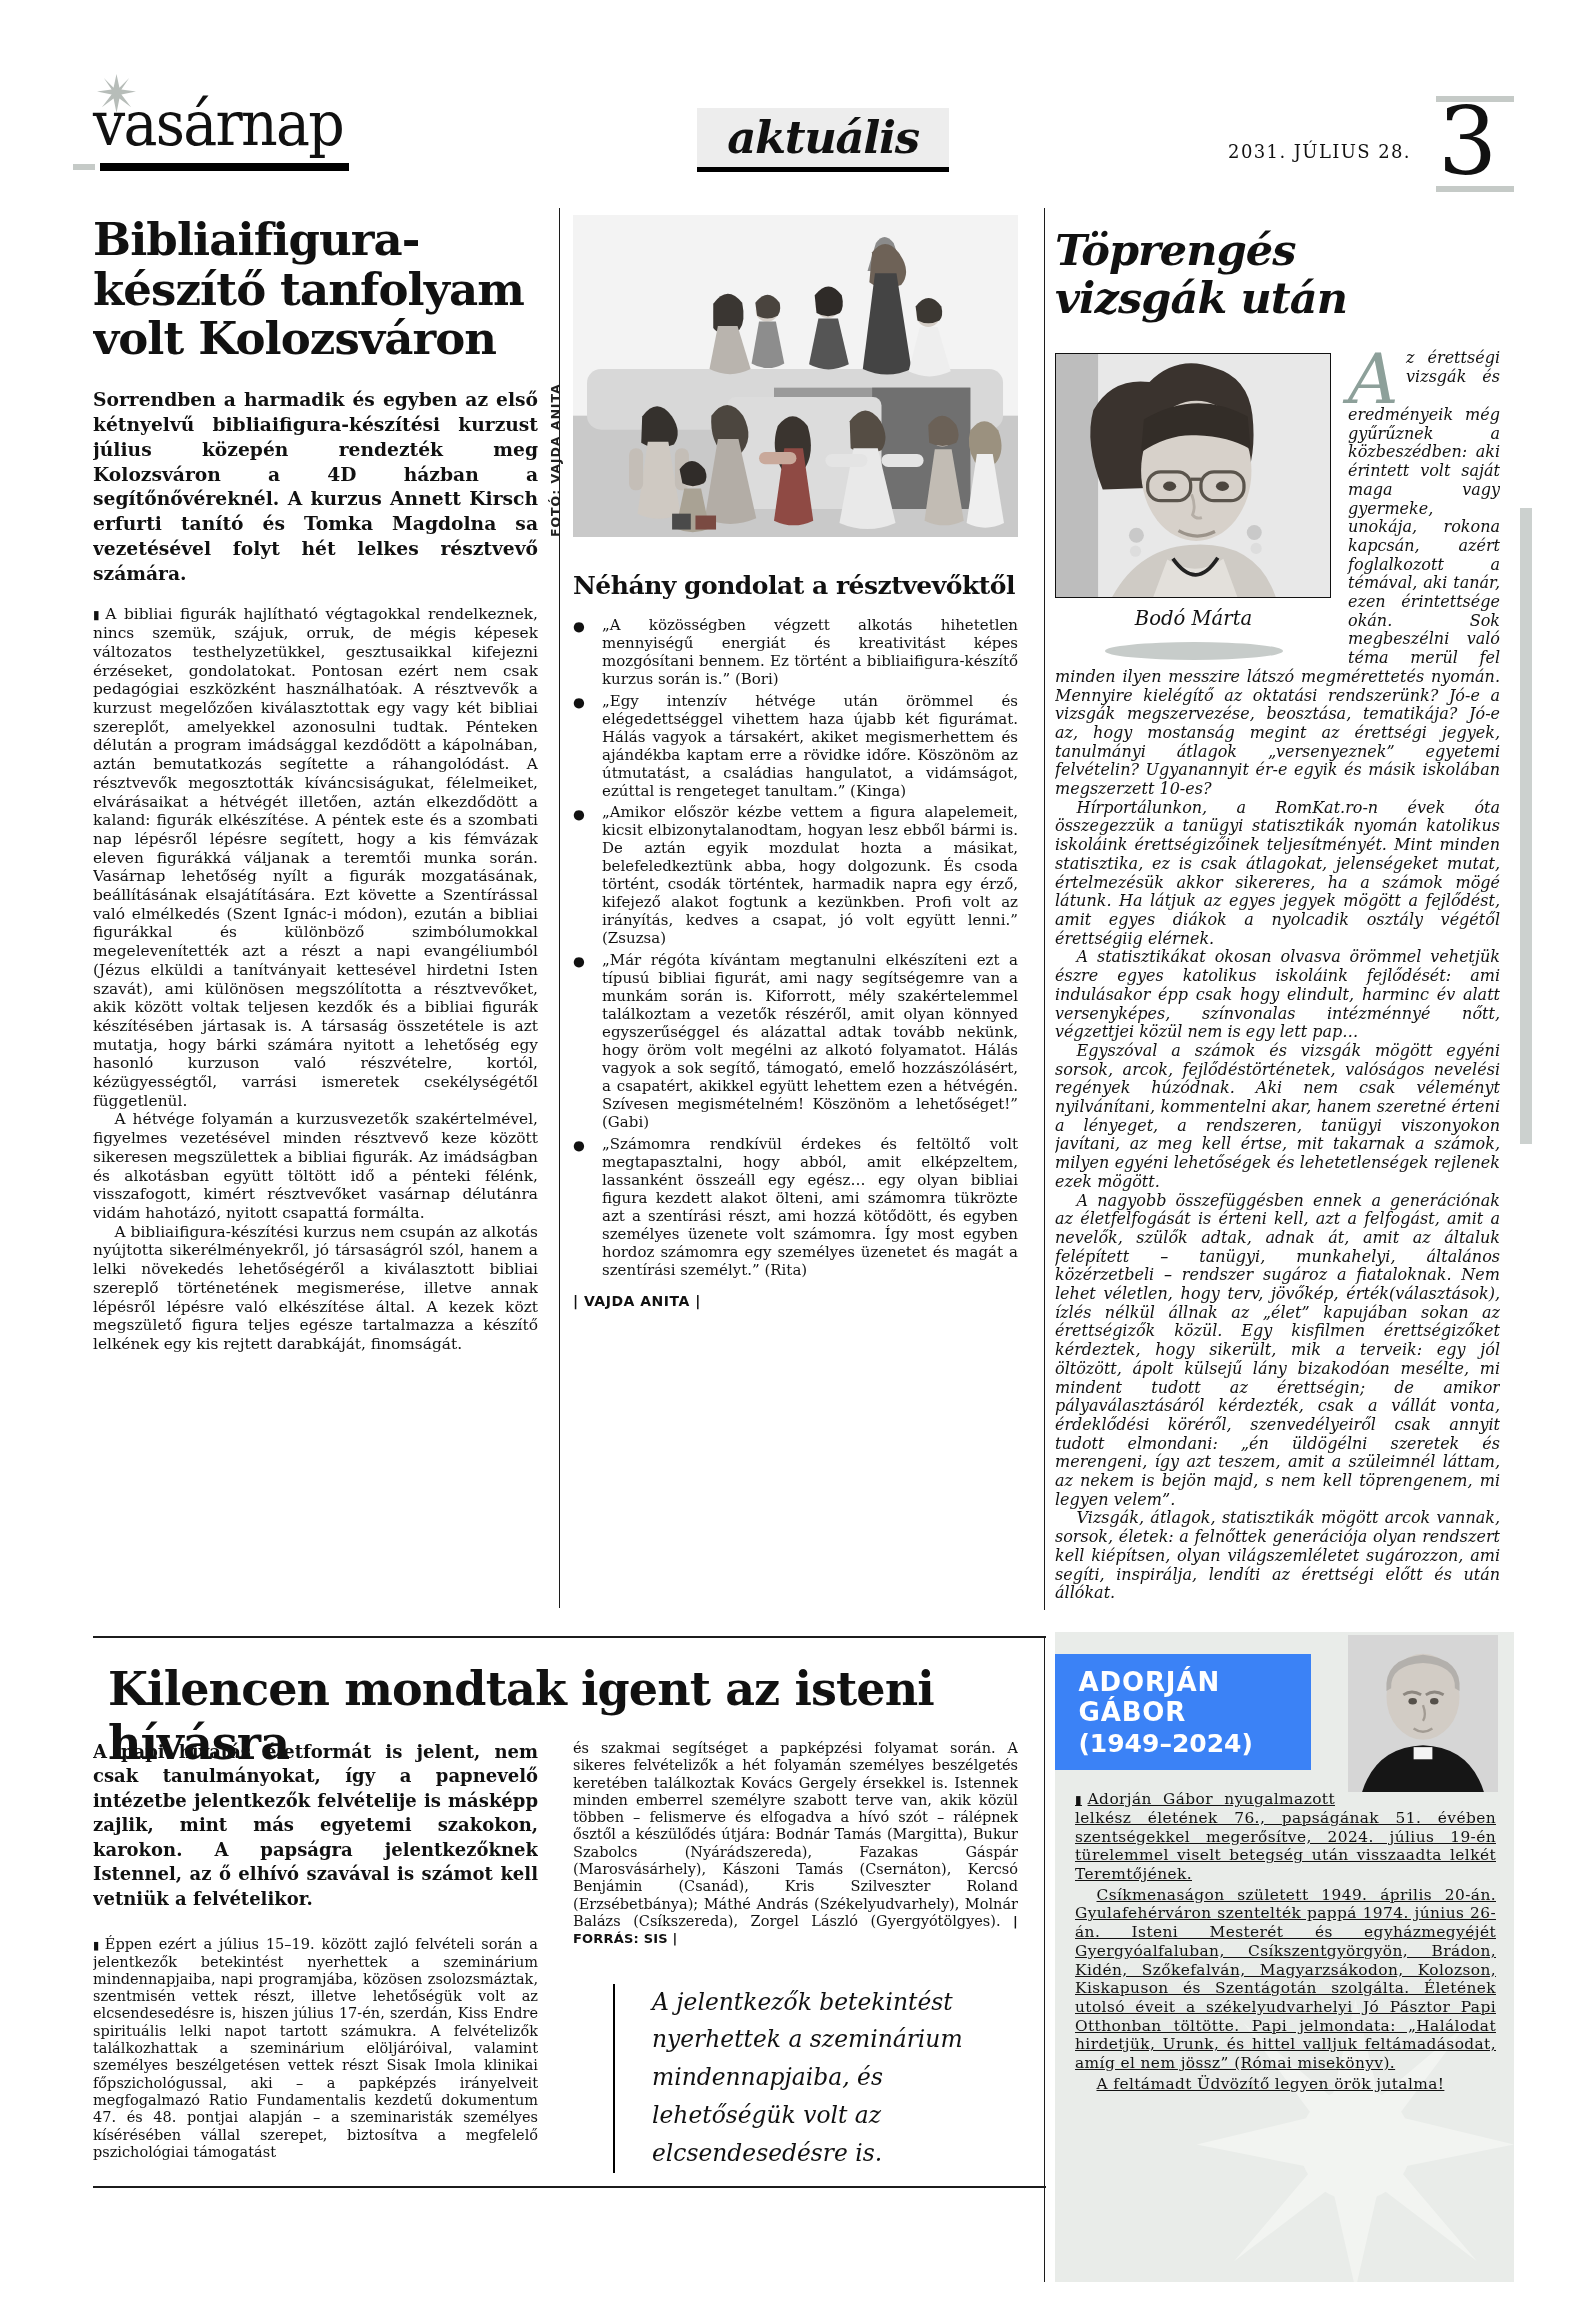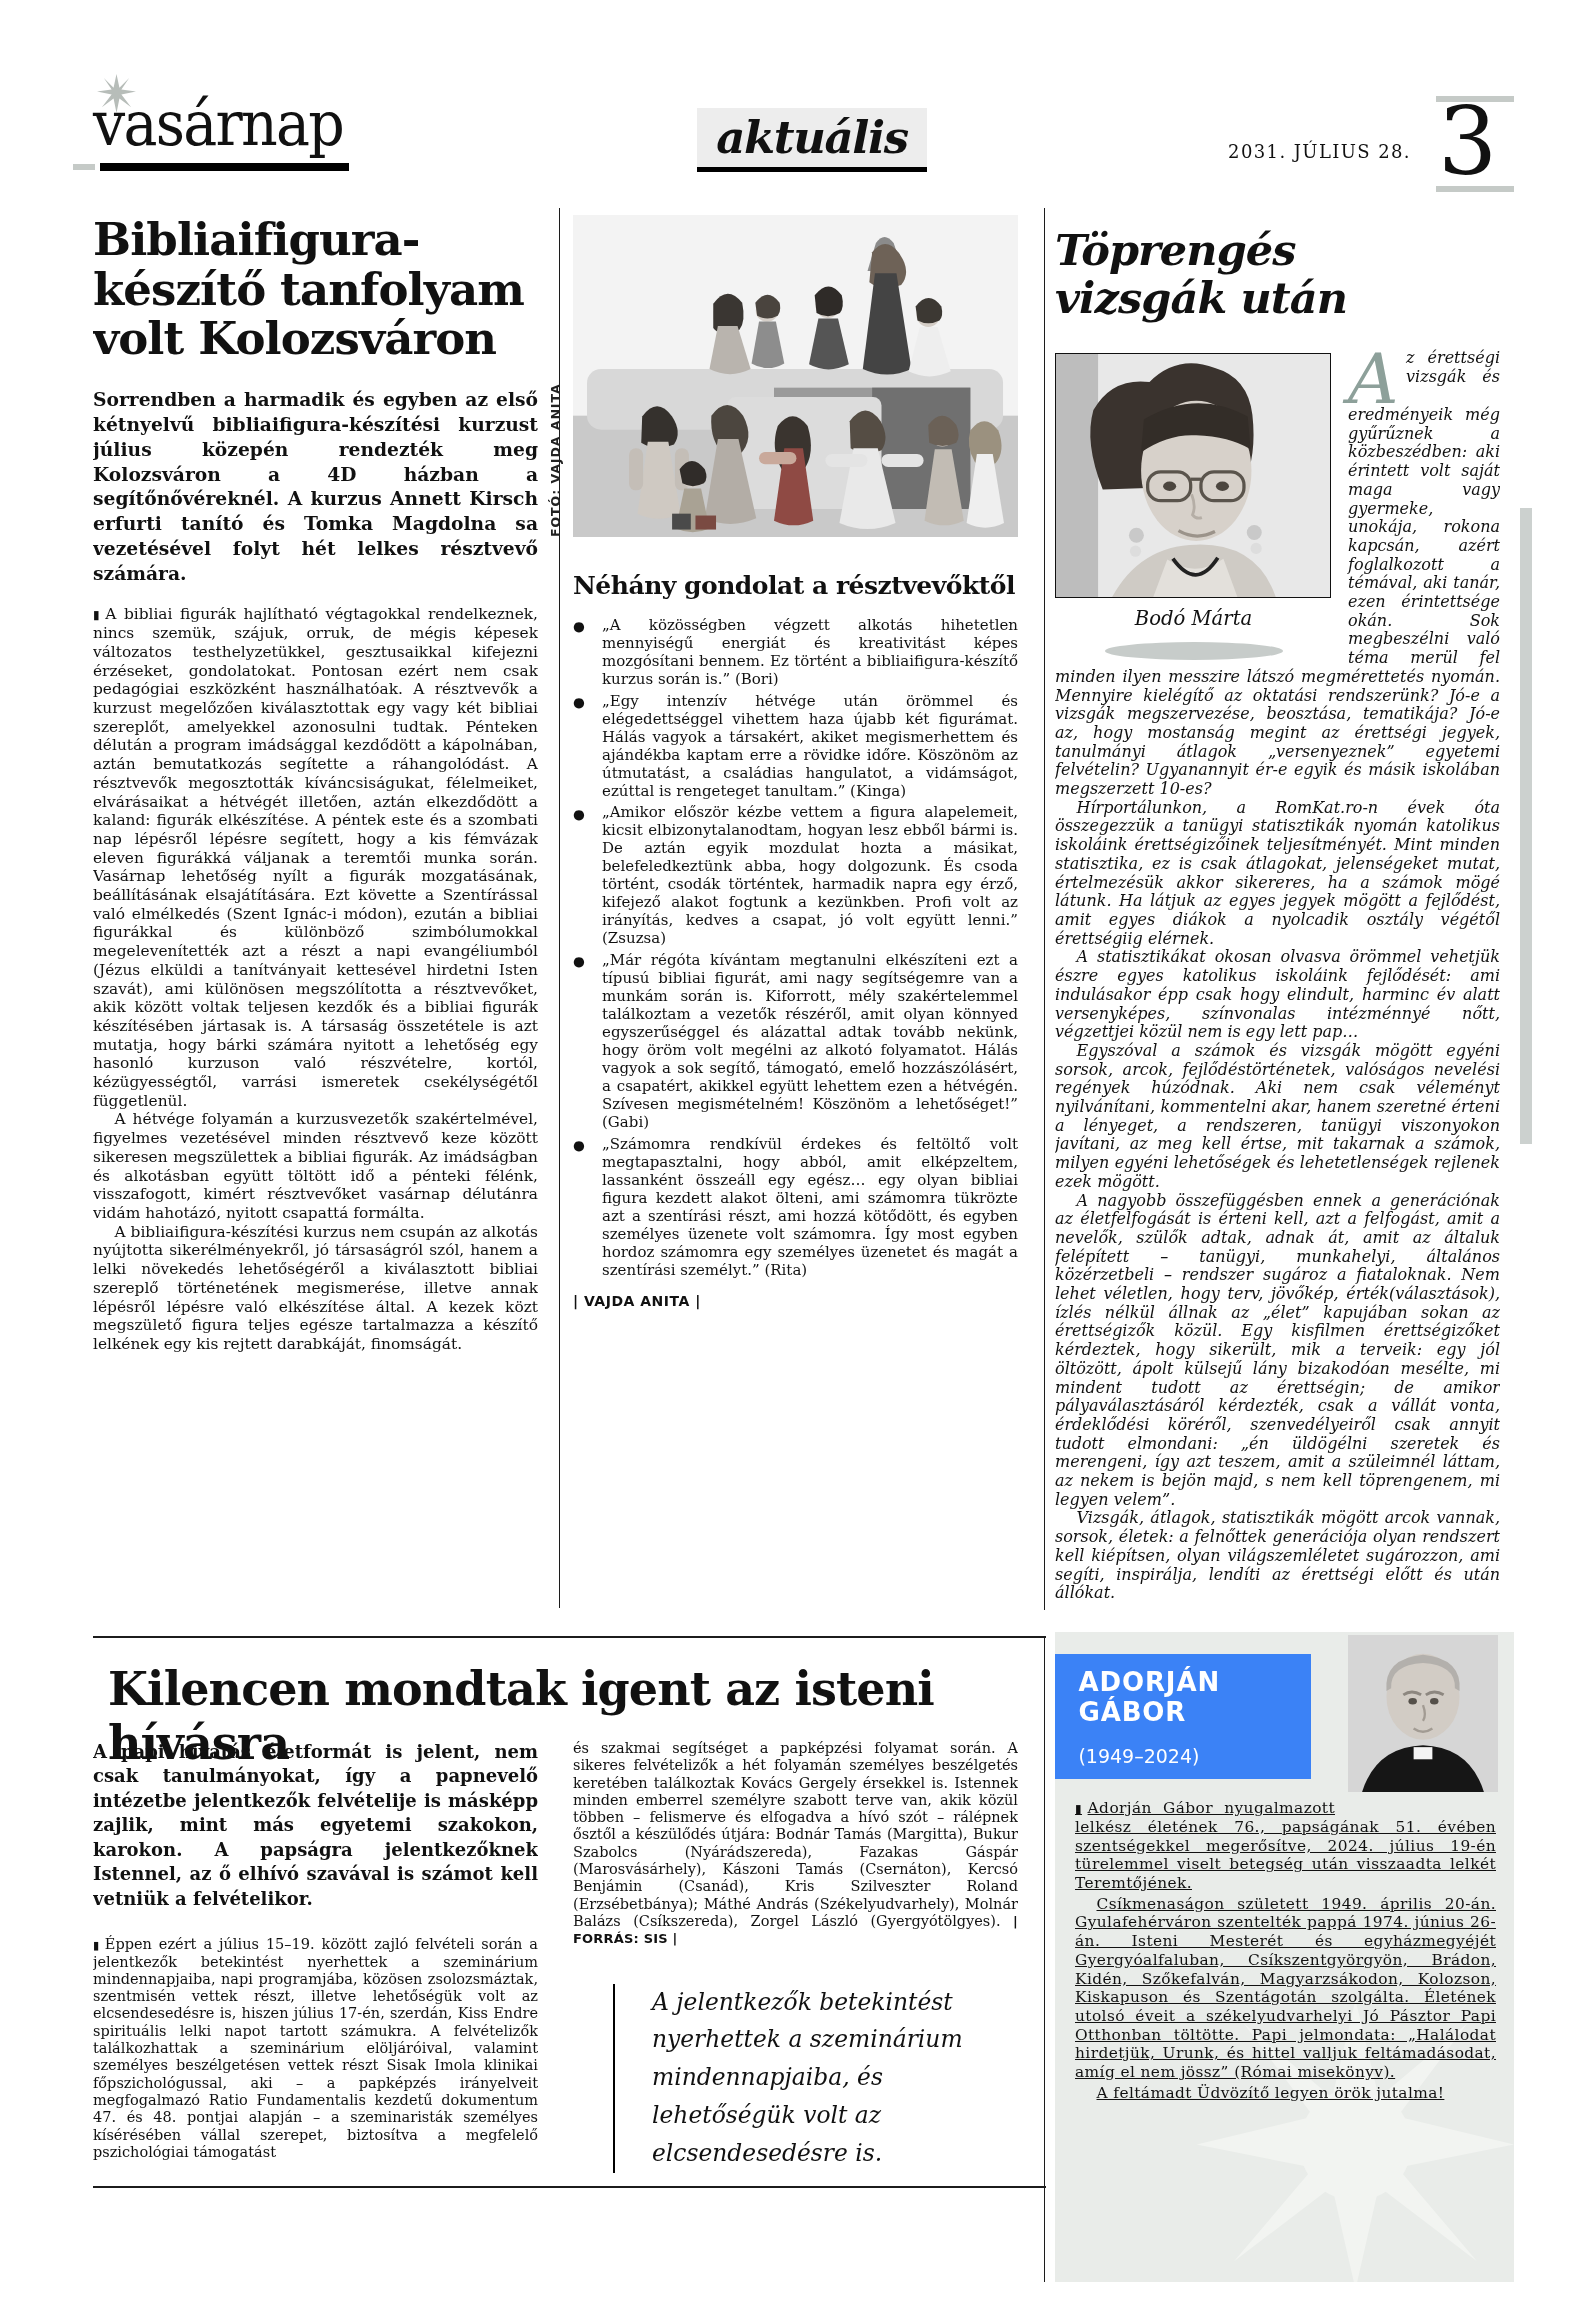--- a/index.html
+++ b/index.html
@@ -5,21 +5,21 @@
   html,body{margin:0;padding:0;background:#888;}
   .page{position:relative;width:1595px;height:2319px;background:#ffffff;color:#111;
         font-family:"DejaVu Serif","Liberation Serif",serif;overflow:hidden;}
 
   
   .masthead{position:absolute;left:93px;top:93px;font-size:62px;line-height:1;
             letter-spacing:-1.9px;transform:scaleX(.92);transform-origin:left top;font-weight:500;}
   .masthead-star{position:absolute;left:97px;top:74px;}
   .masthead-rule{position:absolute;left:100px;top:163px;width:249px;height:7.5px;background:#000;}
   .masthead-rule-gray{position:absolute;left:73px;top:164px;width:21.5px;height:5.6px;background:#c5cac7;}
-  .section-box{position:absolute;left:697px;top:108px;width:230px;height:59px;background:#ededed;
+  .section-box{position:absolute;left:697px;top:108px;width:252px;height:59px;background:#ededed;
                border-bottom:5.6px solid #000;display:flex;align-items:center;justify-content:center;}
   .section-label{font-size:45px;font-weight:bold;font-style:italic;letter-spacing:-1.4px;}
   .issue-date{position:absolute;left:1182px;top:141px;width:229px;text-align:right;
               font-size:18px;letter-spacing:1.4px;}
   .page-num{position:absolute;left:1421px;top:96px;width:93px;text-align:center;
             font-size:93px;line-height:1;}
   .pn-bar{position:absolute;left:1436px;width:78px;height:6px;background:#c5cac7;}
   #pn-bar-top{top:96px;} #pn-bar-bot{top:186px;}
 
   
@@ -91,21 +91,21 @@
             background:#e9ece9;box-sizing:border-box;padding:0 16px 14px 18px;
             overflow:hidden;z-index:0;}
   .ob-watermark{position:absolute;right:-18.7px;bottom:-28px;z-index:0;}
   .ob-photo{float:right;width:150px;height:157px;margin:2.8px 0 13px 13px;
             position:relative;z-index:1;background:#d8d8d8;}
   .ob-photo svg{display:block;width:100%;height:100%;}
   .ob-header{position:relative;z-index:1;background:#3b82f6;color:#fff;width:256px;
              box-sizing:border-box;margin:22.4px 0 20.6px -18px;padding:14px 12px 12px 23.4px;}
   .ob-name{font-family:"DejaVu Sans","Liberation Sans",sans-serif;font-weight:bold;
            font-size:26px;letter-spacing:0.9px;line-height:1.12;}
-  .ob-years{font-family:"DejaVu Sans","Liberation Sans",sans-serif;font-size:19px;margin-top:18px;}
+  .ob-years{font-family:"DejaVu Sans","Liberation Sans",sans-serif;font-size:25px;margin-top:2px;font-weight:bold;}
   .ob-p{position:relative;z-index:1;font-size:15.4px;line-height:18.7px;text-align:justify;
         letter-spacing:0.4px;margin:2px;text-decoration:underline;}
   .ob-p + .ob-p{text-indent:21.5px;}
 </style>
 </head>
 <body>
 
 <div class="page">
 
   <div class="masthead-star">

